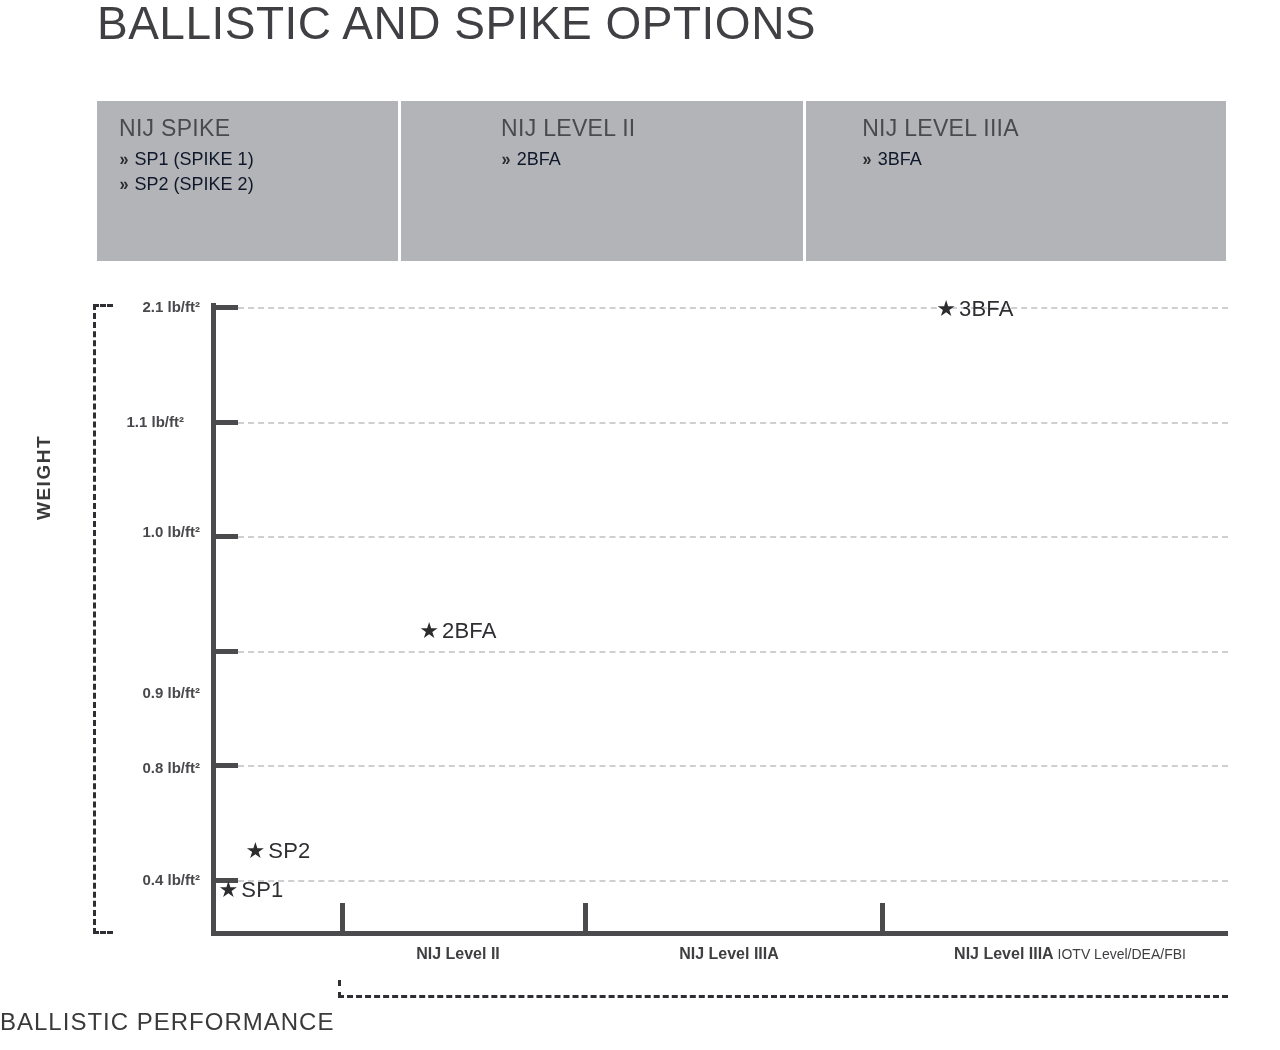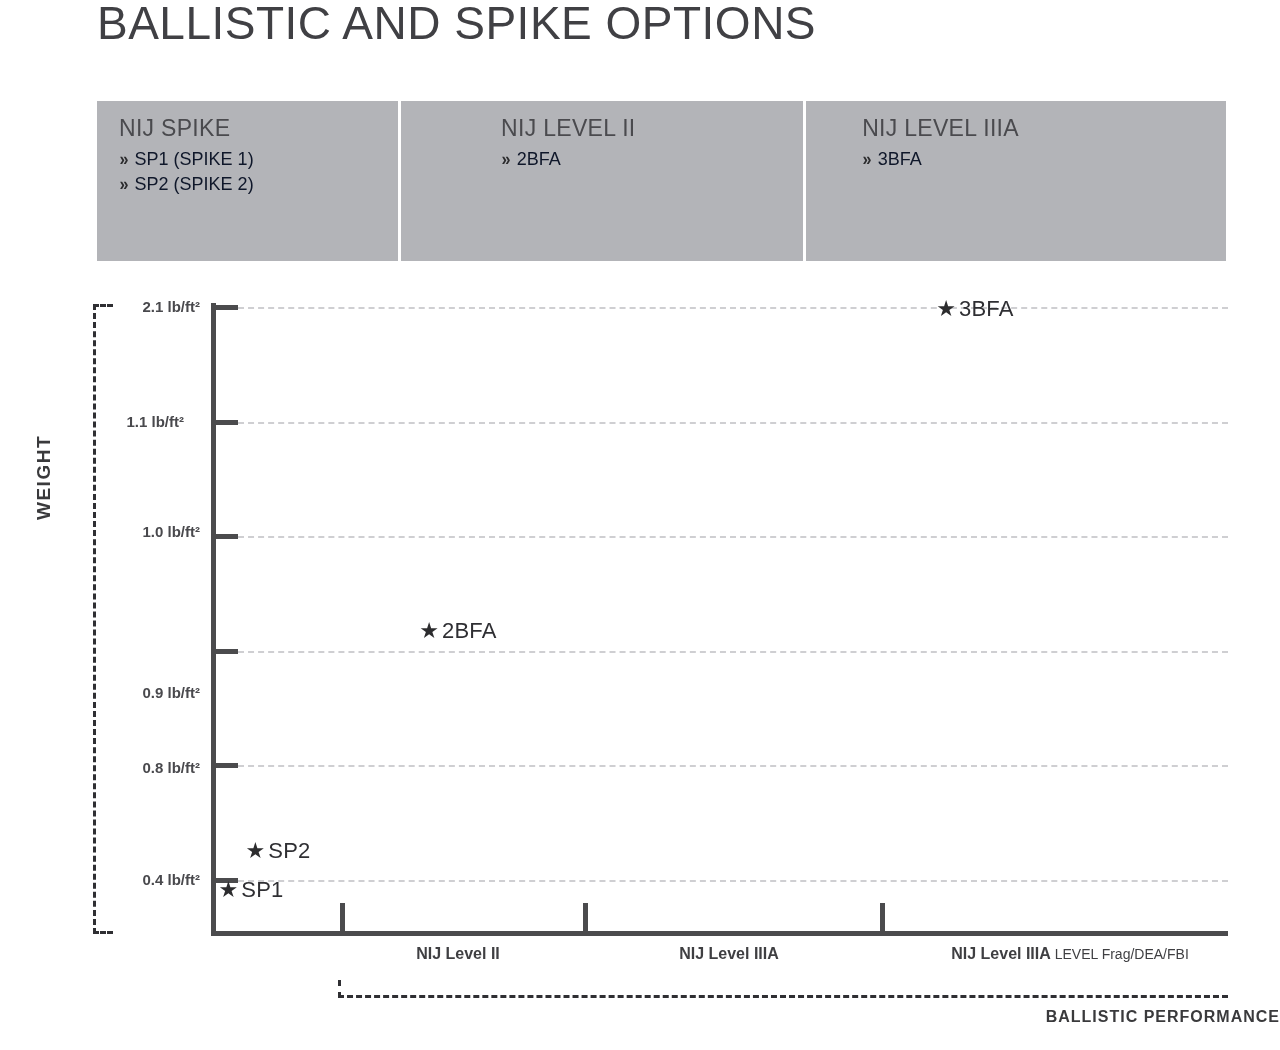--- a/index.html
+++ b/index.html
@@ -100,23 +100,23 @@
     transform: rotate(-90deg);
     transform-origin: left top;
     white-space: nowrap;
   }
 
   .x-axis-title {
     position: absolute;
     left: 0;
     top: 1008px;
     width: 1280px;
-    text-align: right;
-    font-size: 16px;
-    font-weight: 700;
+    text-align: left;
+    font-size: 24px;
+    font-weight: 400;
     letter-spacing: 1px;
     color: #3a3a3c;
   }
 
   
   .axis-v {
     position: absolute;
     left: 211px;
     top: 303px;
     width: 5px;
@@ -290,21 +290,21 @@
       <div class="y-tick-label" style="top: 759px; left: 80px;">0.8 lb/ft²</div>
       <div class="y-tick" style="top: 878px;"></div>
       <div class="y-tick-label" style="top: 871px; left: 80px;">0.4 lb/ft²</div>
     </div>
   <div id="xticks">
       <div class="x-tick" style="left: 340px;"></div>
       <div class="x-tick-label" style="left: 458px;"><span>NIJ Level II</span></div>
       <div class="x-tick" style="left: 583px;"></div>
       <div class="x-tick-label" style="left: 729px;"><span>NIJ Level IIIA</span></div>
       <div class="x-tick" style="left: 880px;"></div>
-      <div class="x-tick-label" style="left: 1070px;"><span>NIJ Level IIIA</span><span class="sub"> LEVEL Frag/DEA/FBI</span></div>
+      <div class="x-tick-label" style="left: 1070px;"><span>NIJ Level IIIA</span><span class="sub"> IOTV Level/DEA/FBI</span></div>
     </div>
   <div id="points">
       <div class="point" style="left: 251px; top: 890px;">
         <span class="star">★</span>
         <span class="plabel">SP1</span>
       </div>
       <div class="point" style="left: 278px; top: 851px;">
         <span class="star">★</span>
         <span class="plabel">SP2</span>
       </div>

